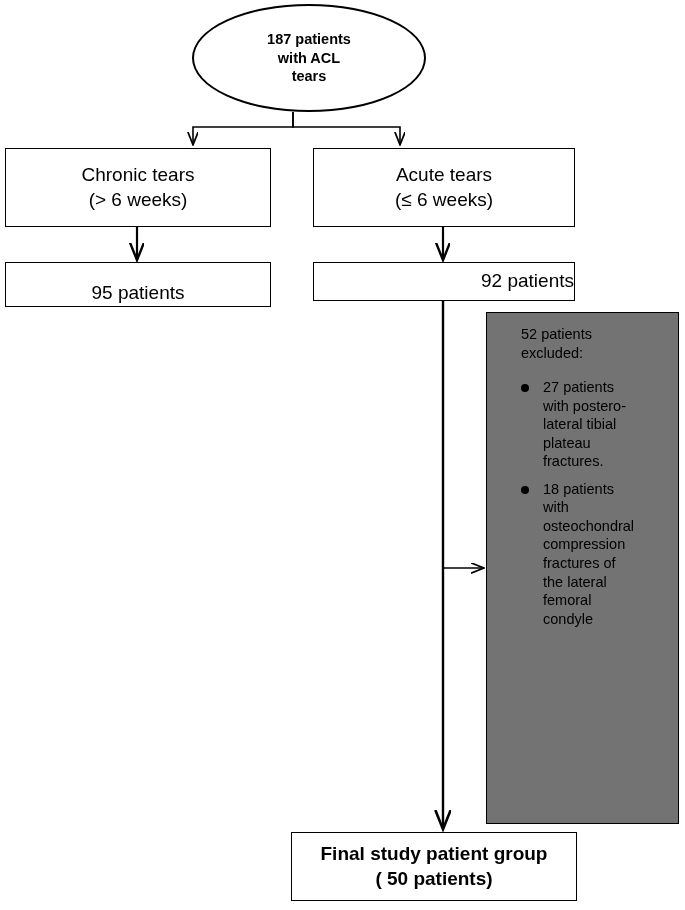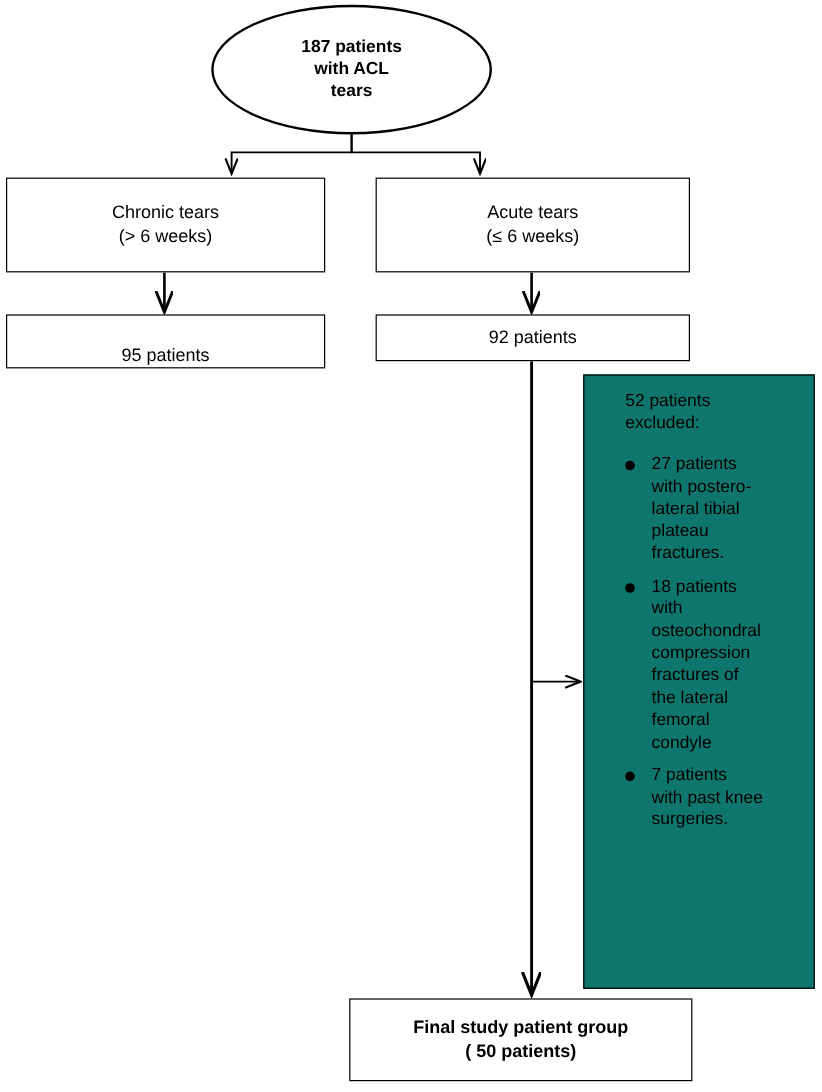--- a/index.html
+++ b/index.html
@@ -33,30 +33,30 @@
   }
   .ellipse {
     border: 2px solid #000;
     border-radius: 50%;
     font-weight: bold;
     font-size: 14.5px;
   }
   .box {
     border: 1.6px solid #000;
     background: #fff;
-    font-size: 15px;
+    font-size: 19px;
   }
   .box.bold {
     font-weight: bold;
   }
   .excl-box {
     position: absolute;
     box-sizing: border-box;
     border: 1.6px solid #000;
-    background: #0f766e;
+    background: #737373;
     padding: 12px 10px 10px 14px;
     font-size: 14.5px;
     line-height: 1.28;
   }
   .excl-title {
     margin: 0 0 6px 20px;
     white-space: pre-line;
   }
   .excl-list {
     list-style: none;
@@ -98,63 +98,60 @@
 
   <path d="M137,227 L137,259" fill="none" stroke="#000" stroke-width="2.2" marker-end="url(#arrow)"></path>
 
   <path d="M443,227 L443,259" fill="none" stroke="#000" stroke-width="2.2" marker-end="url(#arrow)"></path>
 
   <path d="M443,301 L443,828" fill="none" stroke="#000" stroke-width="2.4" marker-end="url(#arrow)"></path>
 
   <path d="M443,568 L483,568" fill="none" stroke="#000" stroke-width="1.6" marker-end="url(#arrow)"></path>
 </svg>
 
-<div class="node ellipse" style="left:176px; top:4px; width:234px; height:108px;">
+<div class="node ellipse" style="left:192px; top:4px; width:234px; height:108px;">
   <span class="two-line">187 patients
 with ACL
 tears</span>
 </div>
 
 <div class="node box" style="left:5px; top:148px; width:266px; height:79px;">
   <span class="two-line">Chronic tears
 (&gt; 6 weeks)</span>
 </div>
 
 <div class="node box" style="left:313px; top:148px; width:262px; height:79px;">
   <span class="two-line">Acute tears
 (≤ 6 weeks)</span>
 </div>
 
 <div class="node box" style="left:5px; top:262px; width:266px; height:45px;align-items:flex-end;">
   <span>95 patients</span>
 </div>
 
-<div class="node box" style="left:313px; top:262px; width:262px; height:39px;">
+<div class="node box" style="left:313px; top:262px; width:262px; height:39px;justify-content:flex-end;">
   <span>92 patients</span>
 </div>
 
 <div class="excl-box" style="left:486px; top:312px; width:193px; height:512px;">
   <div class="excl-title">52 patients
 excluded:</div>
   <ul class="excl-list">
     <li>27 patients
 with postero-
 lateral tibial
 plateau
 fractures.</li>
     <li>18 patients
 with
 osteochondral
 compression
 fractures of
 the lateral
 femoral
 condyle</li>
-    <li>7 patients
-with past knee
-surgeries.</li>
   </ul>
 </div>
 
 <div class="node box bold" style="left:291px; top:832px; width:286px; height:69px;">
   <span class="two-line">Final study patient group
 ( 50 patients)</span>
 </div>
 
 </body></html>

